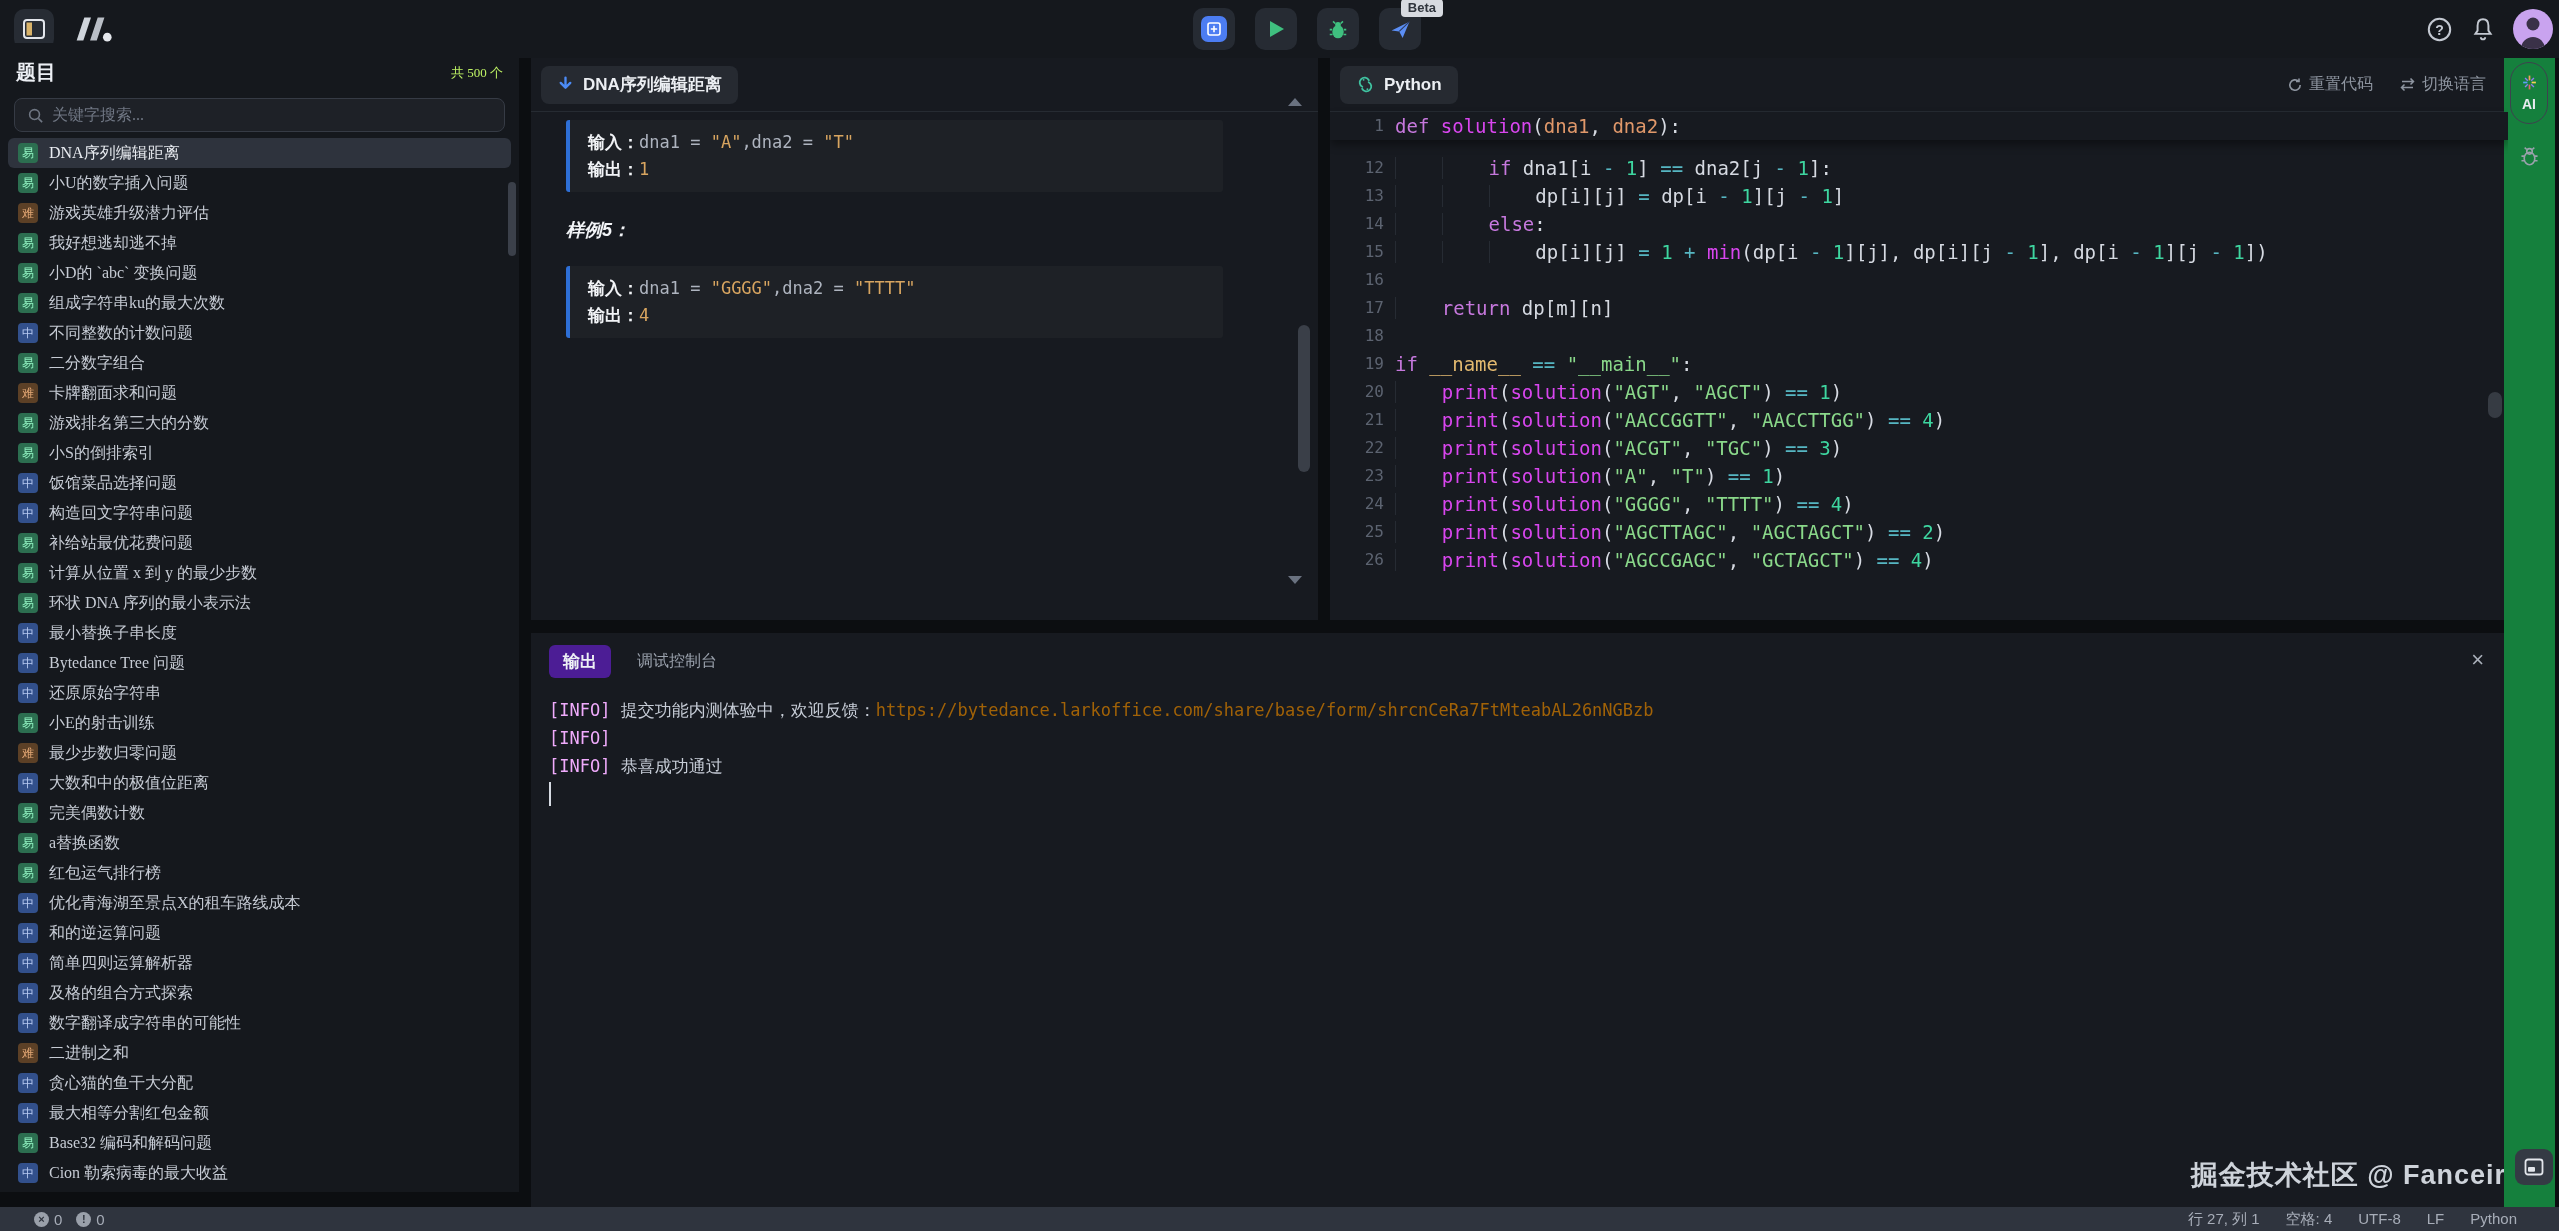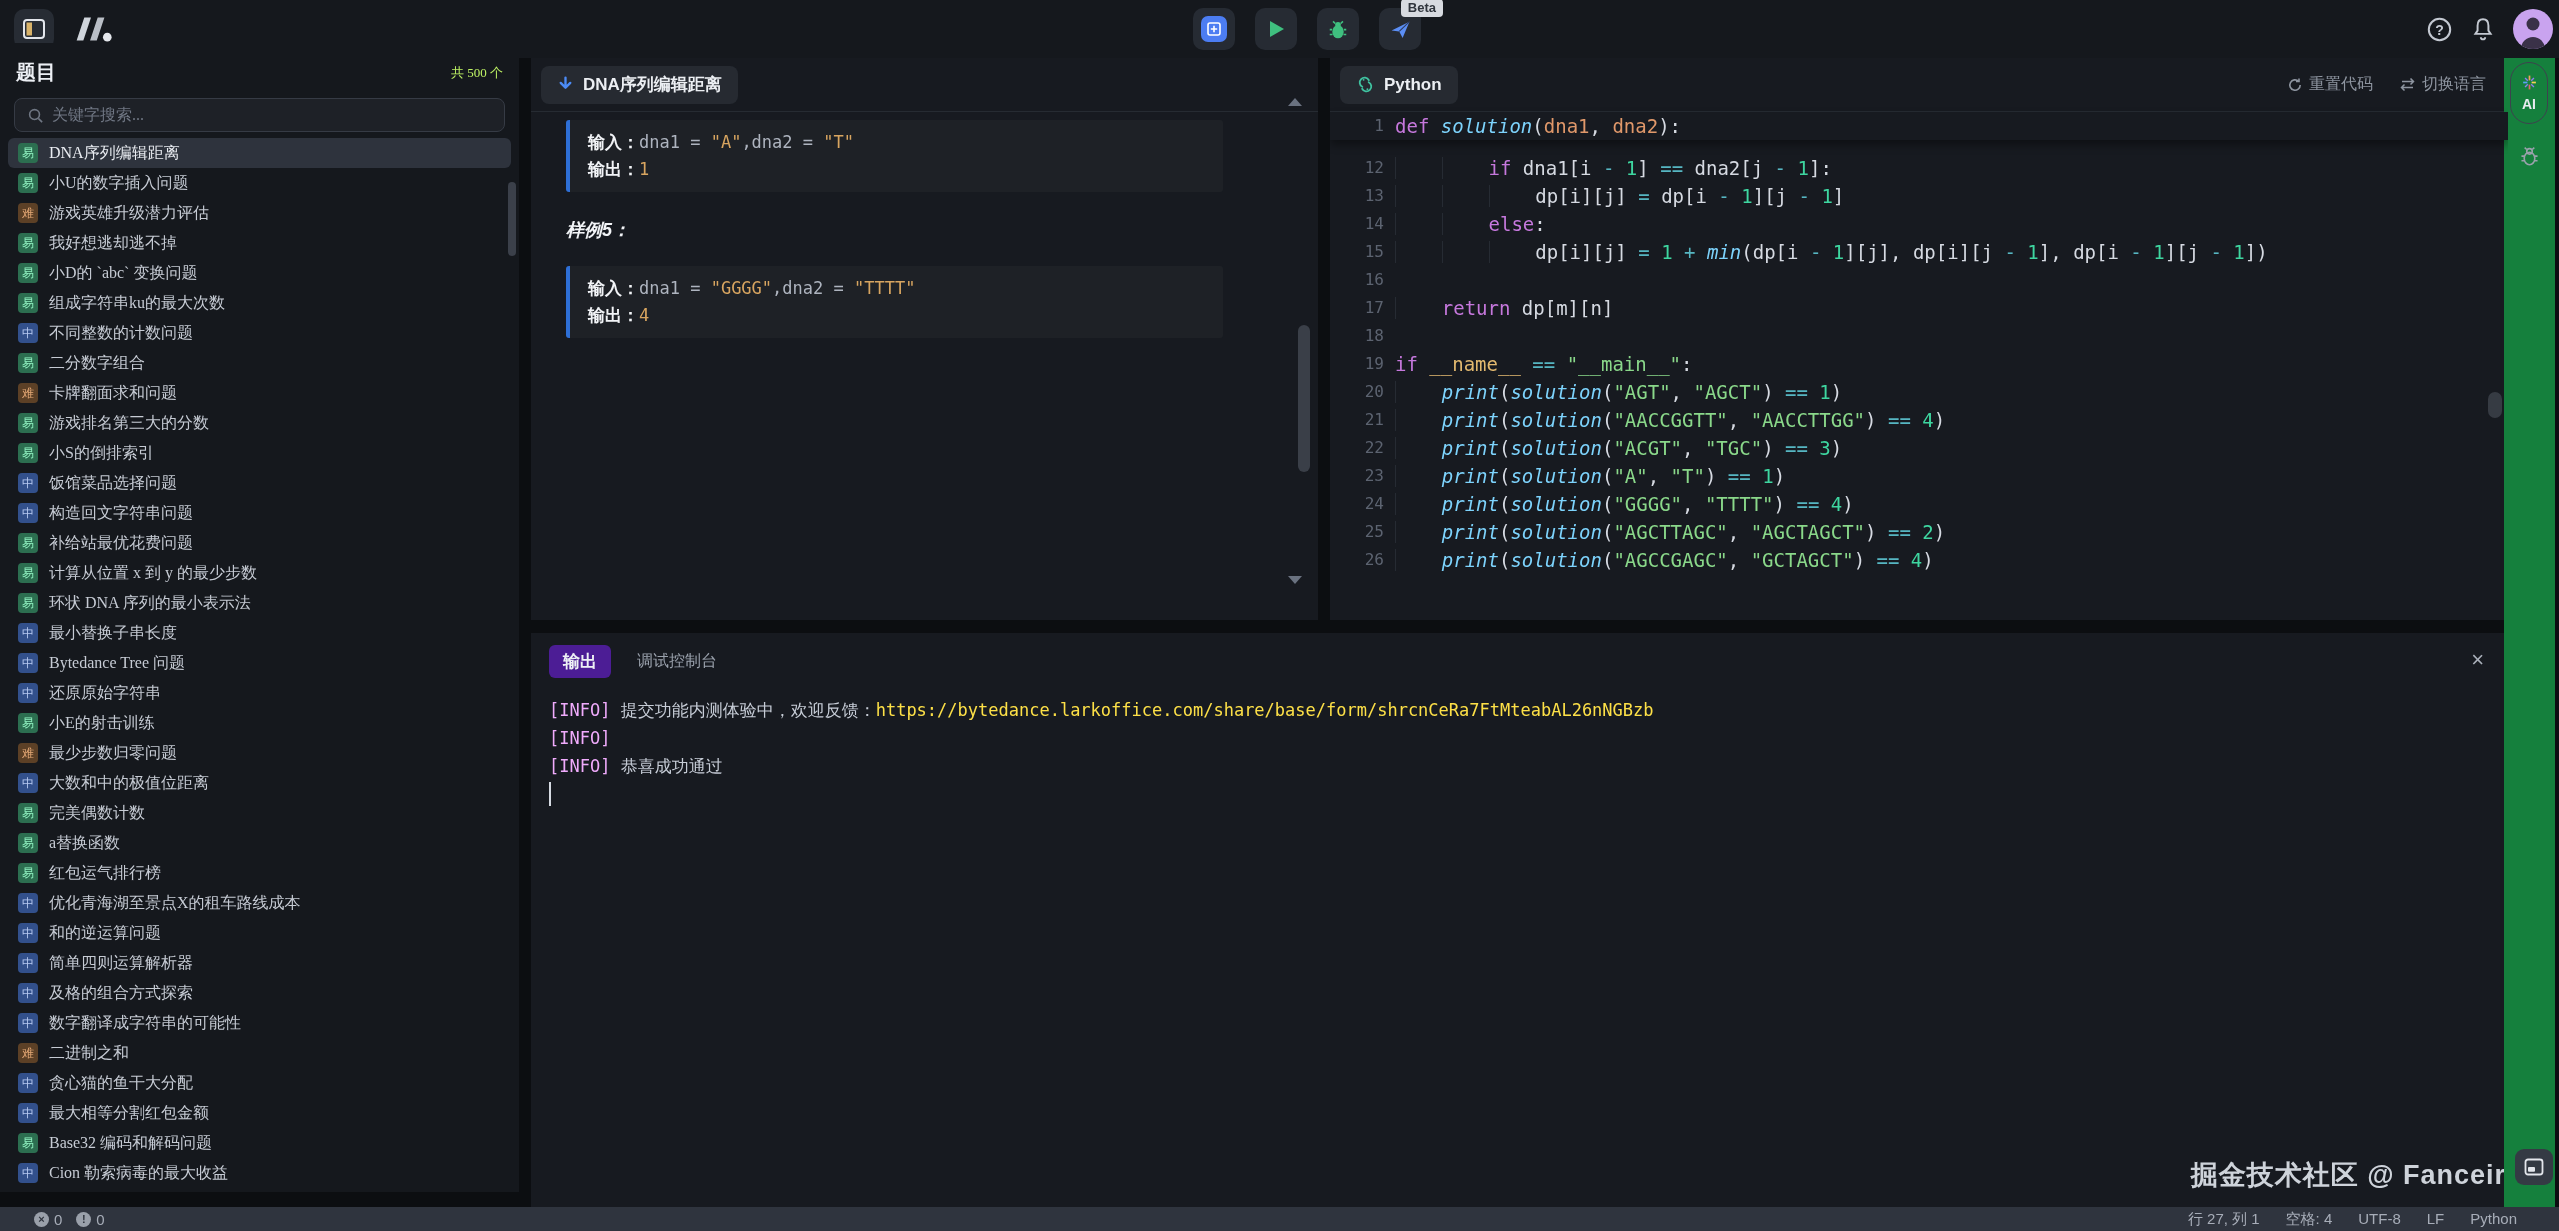--- a/index.html
+++ b/index.html
@@ -62,33 +62,33 @@
 
   
   .code { position:relative; font-family:"DejaVu Sans Mono",monospace; font-size:19px; }
   .crow { position:relative; height:28px; line-height:28px; white-space:pre; }
   .crow .ln { position:absolute; left:0; top:0; width:54px; text-align:right; color:#5c6370; font-size:16px; }
   .crow .src { position:absolute; left:65px; top:0; }
   .crow.active { background:#242933; }
   .crow.active .ln { color:#d7dbe2; }
   .crow.sticky { background:#171a20; box-shadow:0 5px 9px rgba(0,0,0,.38); position:relative; z-index:2; }
   .scrolled { margin-top:14px; }
-  .tk-kw{color:#c678dd;} .tk-fn{color:#7dd3fc;font-style:italic;} .tk-num{color:#3ed6a0;} .tk-str{color:#8ad88a;}
+  .tk-kw{color:#c678dd;} .tk-fn{color:#d946ef;} .tk-num{color:#3ed6a0;} .tk-str{color:#8ad88a;}
   .tk-op{color:#56b6c2;} .tk-plain{color:#d6dae2;} .tk-dund{color:#e2b96f;} .tk-param{color:#e0986a;}
   .tk-ws{border-left:1px solid #262b33;}
   .ed-cursor { position:absolute; left:65px; top:3px; width:2px; height:22px; background:#d5dae2; }
   .ed-thumb { position:absolute; right:6px; top:334px; width:14px; height:26px; background:#363b43; border-radius:7px; }
 
   
   .c-tabs { display:flex; align-items:center; gap:26px; padding:12px 18px 8px 18px; }
   .c-tab-active { background:#4c1d95; border-radius:6px; padding:5px 14px; font-size:17px; font-weight:700; color:#eef1f5; }
   .c-tab { font-size:16px; color:#9aa1ac; }
   .c-close { position:absolute; right:24px; top:16px; color:#aab0ba; font-size:22px; line-height:1; }
   .c-out { padding:10px 18px; font-family:"DejaVu Sans Mono",monospace; font-size:17px; line-height:28px; }
-  .tk-info{color:#f0abfc;} .tk-text{color:#c6ccd6;} .tk-link{color:#fde047;}
+  .tk-info{color:#f0abfc;} .tk-text{color:#c6ccd6;} .tk-link{color:#a16207;}
   .c-cursor { display:block; width:2px; height:24px; background:#d5dae2; margin-top:2px; }
   .watermark { position:absolute; right:2px; bottom:14px; font-size:27px; font-weight:600; color:#ced3da; letter-spacing:1px; }
 
   
   .rail { position:absolute; right:4px; top:58px; width:51px; height:1149px; background:#15803d; }
   .ai-pill { position:absolute; left:6px; top:4px; width:38px; height:62px; border:1px solid #3d434e; border-radius:19px; display:flex; flex-direction:column; align-items:center; justify-content:center; gap:5px; }
   .ai-label { font-size:14px; font-weight:700; color:#e8ebf0; }
   .rail-bug { position:absolute; left:14px; top:86px; }
 
   .pip-btn { position:absolute; right:6px; bottom:46px; width:38px; height:36px; background:#343a44; border-radius:9px; display:flex; align-items:center; justify-content:center; z-index:5; }

